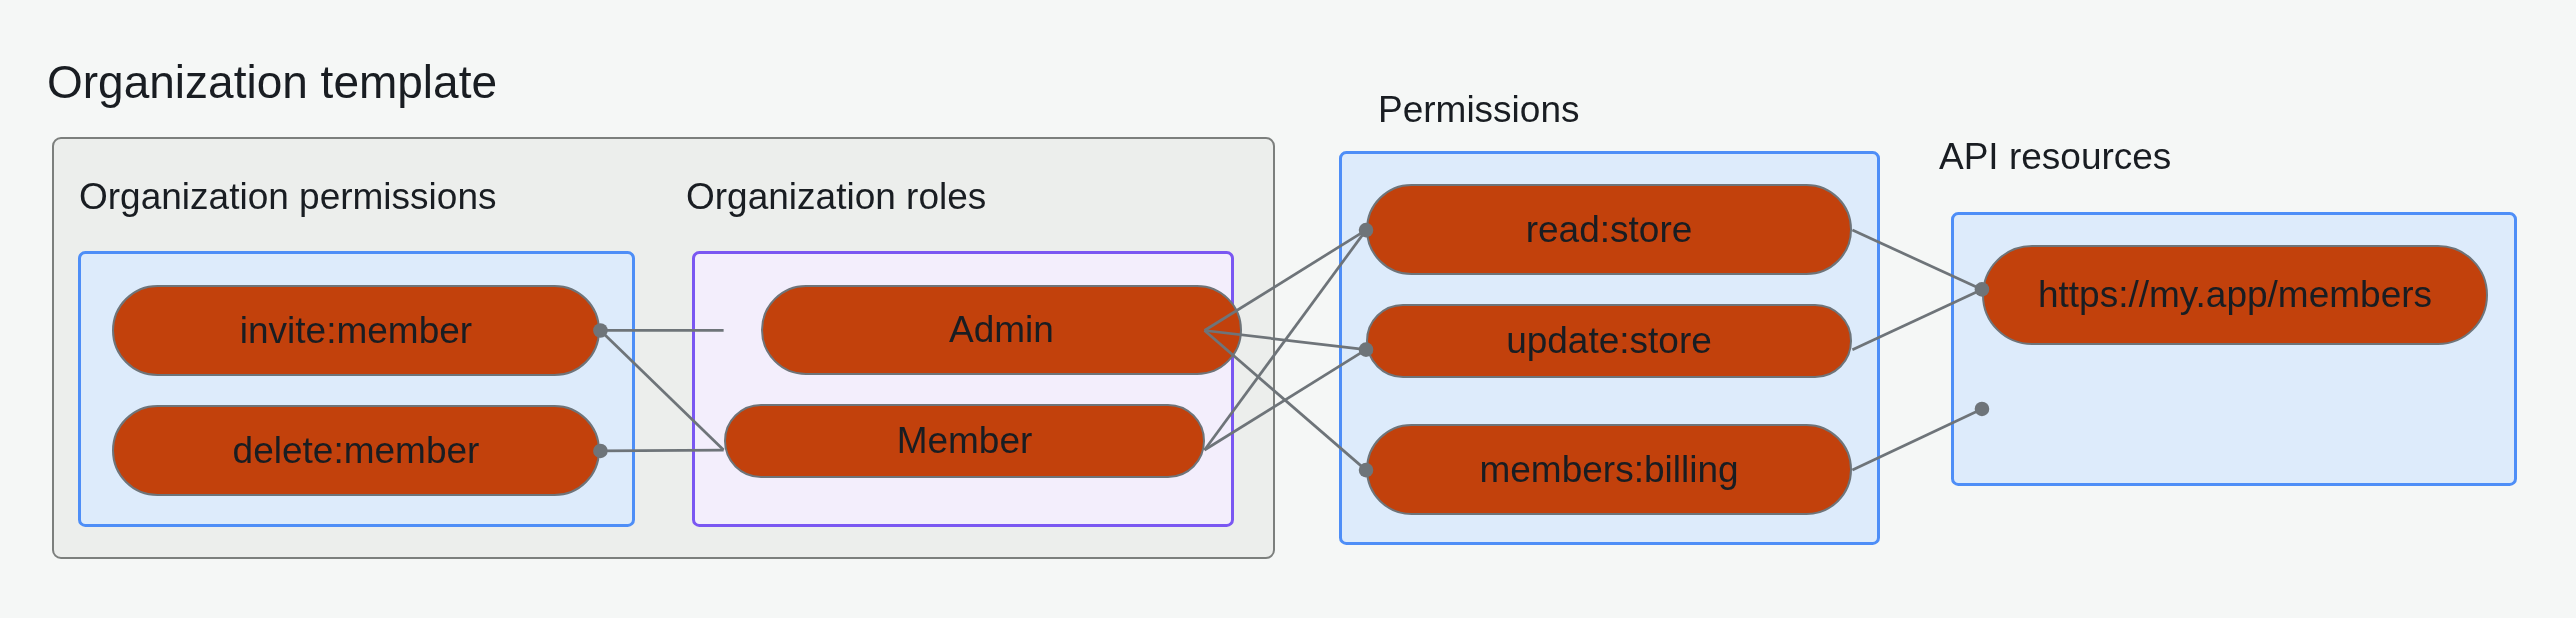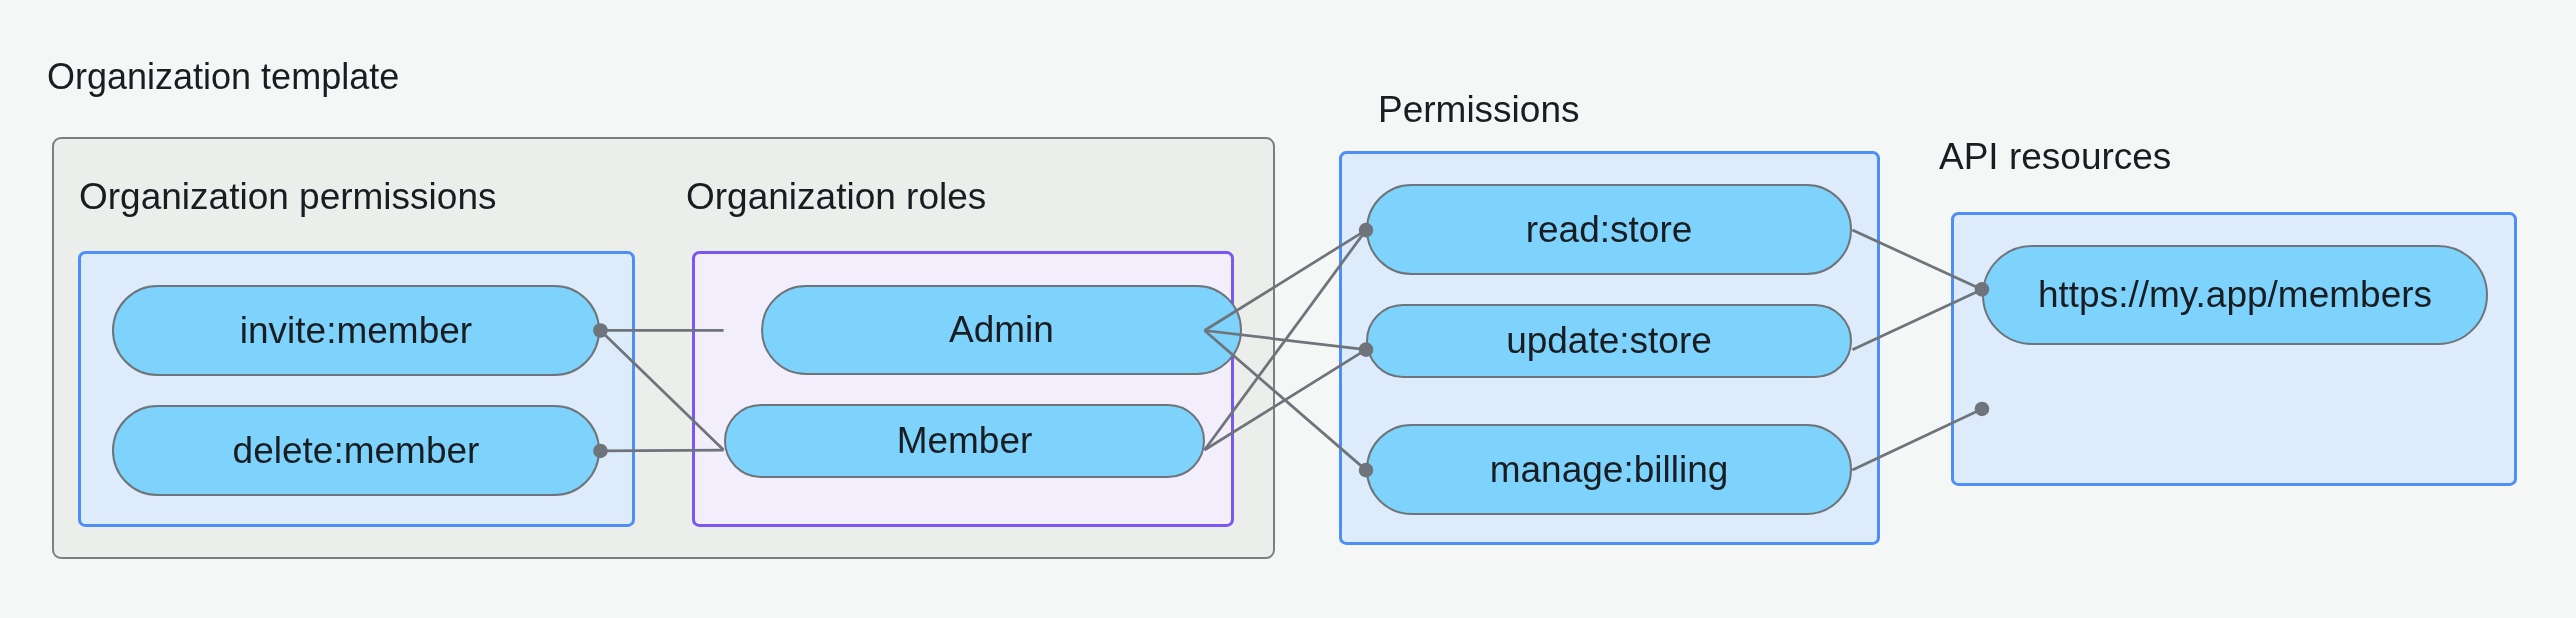--- a/index.html
+++ b/index.html
@@ -8,21 +8,21 @@
     background:#f5f7f6;
   }
   .canvas{
     position:relative;
     width:2576px;height:619px;
     background:#f5f7f6;
     overflow:hidden;
   }
   .diagram-title{
     position:absolute;left:47px;top:57px;
-    font-size:36px;line-height:1.1;font-weight:500;color:#191d22;
+    font-size:46px;line-height:1.1;font-weight:500;color:#191d22;
     white-space:nowrap;
   }
   .section-label{
     position:absolute;
     font-size:37px;line-height:1.1;font-weight:500;color:#191d22;
     white-space:nowrap;
   }
   .group-box{position:absolute;box-sizing:border-box;}
   .gray-box{
     left:52px;top:137px;width:1223px;height:422px;
@@ -33,21 +33,21 @@
   }
   .purple-box{
     background:#f3eefc;border:3.7px solid #7a57f2;border-radius:7.3px;
   }
   .box-org-permissions{left:78px;top:251px;width:557px;height:276px;}
   .box-org-roles{left:692px;top:251px;width:542px;height:276px;}
   .box-permissions{left:1339px;top:151px;width:541px;height:394px;}
   .box-api-resources{left:1951px;top:212px;width:566px;height:274px;}
   .pill{
     position:absolute;box-sizing:border-box;
-    background:#7dd3fc;border:2.3px solid #6e7479;border-radius:55px;
+    background:#c2410c;border:2.3px solid #6e7479;border-radius:55px;
     display:flex;align-items:center;justify-content:center;
     font-size:37px;color:#191d22;white-space:nowrap;
   }
   .pill-invite {left:112px; top:285px; width:488px; height:91px;}
   .pill-delete {left:112px; top:405px; width:488px; height:91px;}
   .pill-admin  {left:761px; top:285px; width:481px; height:90px;}
   .pill-member {left:724px; top:404px; width:481px; height:74px;}
   .pill-read   {left:1366px;top:184px; width:486px; height:91px;}
   .pill-update {left:1366px;top:304px; width:486px; height:74px;}
   .pill-manage {left:1366px;top:424px; width:486px; height:91px;}
@@ -82,21 +82,21 @@
 
   <div class="section-label label-api-resources">API resources</div>
   <div class="group-box blue-box box-api-resources"></div>
 
   <div class="pill pill-delete">delete:member</div>
   <div class="pill pill-invite">invite:member</div>
   <div class="pill pill-admin">Admin</div>
   <div class="pill pill-member">Member</div>
   <div class="pill pill-read">read:store</div>
   <div class="pill pill-update">update:store</div>
-  <div class="pill pill-manage">manage:billing</div>
+  <div class="pill pill-manage">members:billing</div>
   <div class="pill pill-members">https://my.app/members</div>
 
   <svg class="connections" viewBox="0 0 2823 678" width="2576" height="619" xmlns="http://www.w3.org/2000/svg">
       <line x1="658" y1="362" x2="793" y2="362" stroke="#6e7479" stroke-width="3"></line>
       <line x1="658" y1="362" x2="793" y2="493" stroke="#6e7479" stroke-width="3"></line>
       <line x1="658" y1="494" x2="793" y2="493" stroke="#6e7479" stroke-width="3"></line>
       <line x1="1320" y1="362" x2="1497" y2="252" stroke="#6e7479" stroke-width="3"></line>
       <line x1="1320" y1="362" x2="1497" y2="383" stroke="#6e7479" stroke-width="3"></line>
       <line x1="1320" y1="362" x2="1497" y2="515" stroke="#6e7479" stroke-width="3"></line>
       <line x1="1320" y1="493" x2="1497" y2="252" stroke="#6e7479" stroke-width="3"></line>

